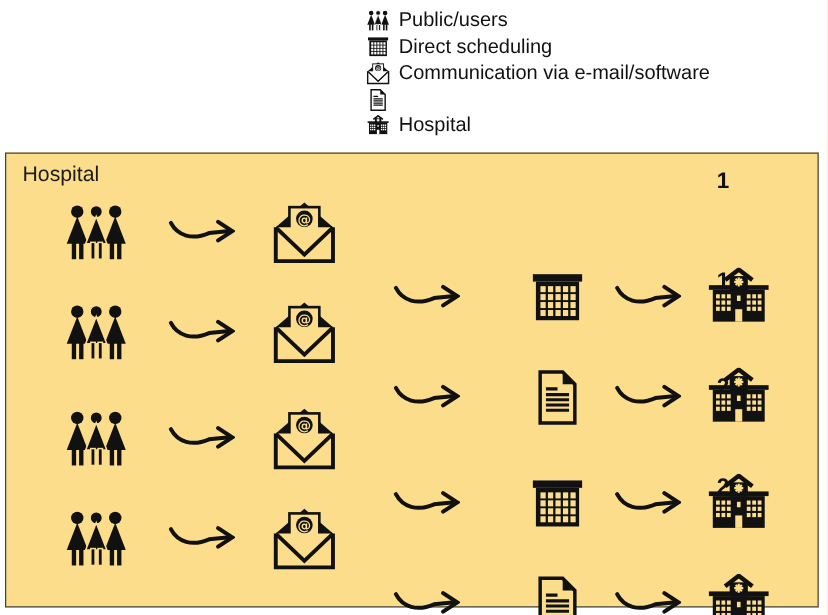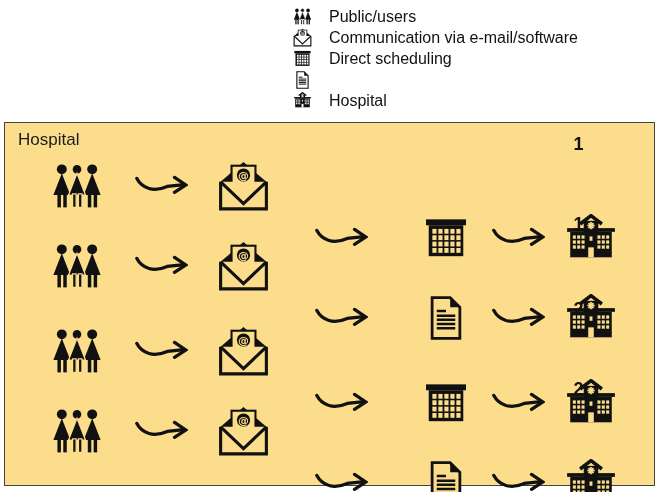--- a/index.html
+++ b/index.html
@@ -2,21 +2,21 @@
 <html><head>
 <meta charset="utf-8">
 <style>
   html,body{margin:0;padding:0;}
   body{
     width:662px;height:492px;position:relative;background:#ffffff;
     font-family:"Liberation Sans", sans-serif;color:#111;overflow:hidden;
   }
   
   .legend{position:absolute;left:292px;top:6px;--cutout:#ffffff;}
-  .legend-item{display:flex;align-items:center;height:21px;gap:17px;}
+  .legend-item{display:flex;align-items:center;height:21px;gap:7px;}
   .legend-ic{width:20px;display:flex;justify-content:center;align-items:center;color:#111;}
   .legend-label{font-size:16px;color:#111;white-space:nowrap;}
   
   .box{
     position:absolute;left:4px;top:122px;width:651px;height:364px;
     background:#FBDD8B;border:1.5px solid #45443c;box-sizing:border-box;
     --cutout:#FBDD8B;color:#111;
   }
   .box-title{position:absolute;left:13px;top:7px;font-size:17px;color:#1c1c1c;}
   .flow-row{position:absolute;left:0;width:100%;height:0;}
@@ -142,33 +142,33 @@
   <div class="legend-item">
     <span class="legend-ic">
         <svg width="19" height="17">
           <use href="#icon-users"></use>
         </svg>
       </span>
     <span class="legend-label">Public/users</span>
   </div>
   <div class="legend-item">
     <span class="legend-ic">
-        <svg width="19" height="19">
-          <use href="#icon-mail"></use>
-        </svg>
-      </span>
-    <span class="legend-label">Communication via e-mail/software</span>
-  </div>
-  <div class="legend-item">
-    <span class="legend-ic">
         <svg width="17" height="17">
           <use href="#icon-calendar"></use>
         </svg>
       </span>
     <span class="legend-label">Direct scheduling</span>
+  </div>
+  <div class="legend-item">
+    <span class="legend-ic">
+        <svg width="19" height="19">
+          <use href="#icon-mail"></use>
+        </svg>
+      </span>
+    <span class="legend-label">Communication via e-mail/software</span>
   </div>
   <div class="legend-item">
     <span class="legend-ic">
         <svg width="15" height="18">
           <use href="#icon-doc"></use>
         </svg>
       </span>
   </div>
   <div class="legend-item">
     <span class="legend-ic">

